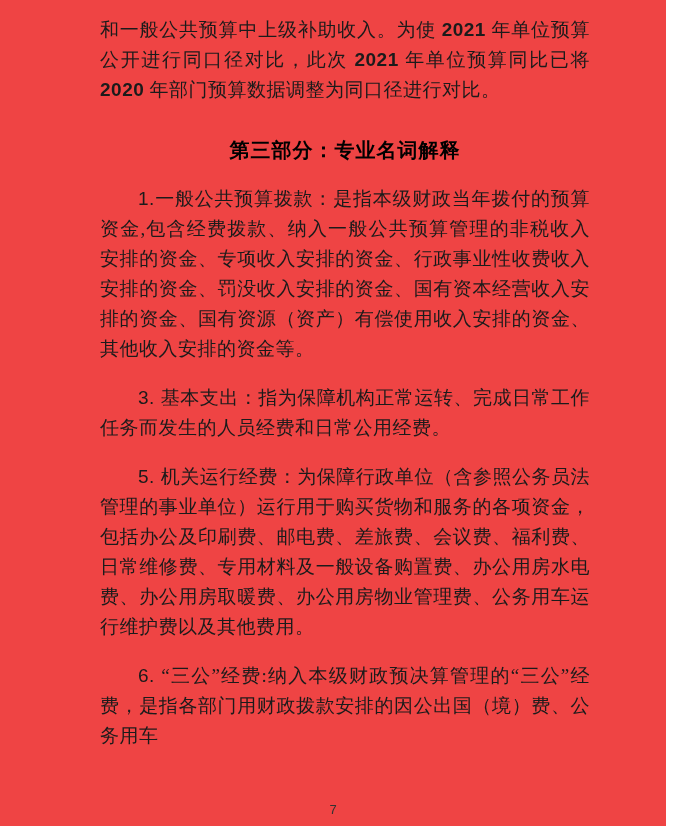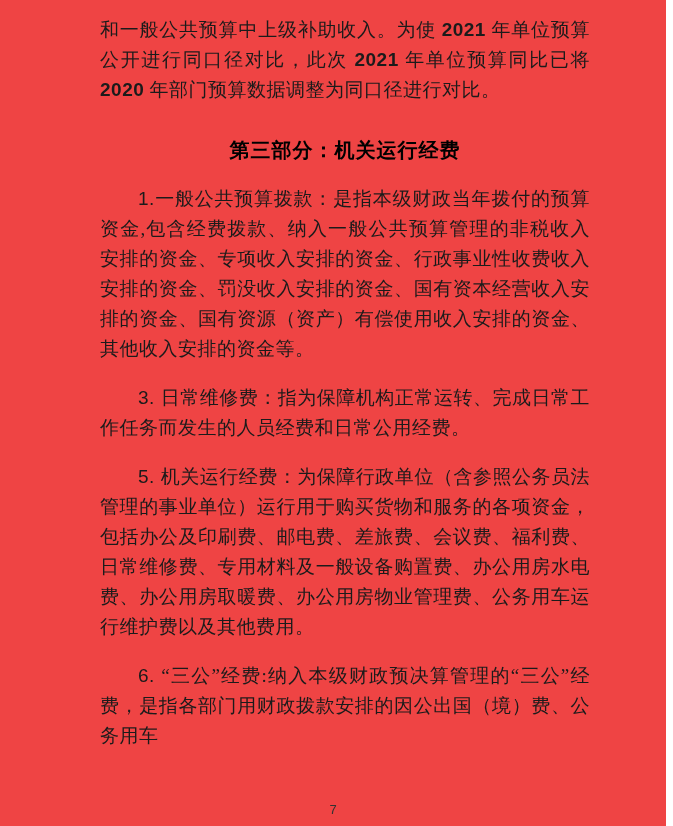--- a/index.html
+++ b/index.html
@@ -66,26 +66,26 @@
   }
 </style>
 </head>
 <body>
 
 <div class="page">
   <div class="text-block">
 
     <p class="body-text"><span>和一般公共预算中上级补助收入。为使 </span><span class="seg-year">2021</span><span> 年单位预算公开进行同口径对比，此次 </span><span class="seg-year">2021</span><span> 年单位预算同比已将 </span><span class="seg-year">2020</span><span> 年部门预算数据调整为同口径进行对比。</span></p>
 
-    <h2 class="section-heading">第三部分：机关运行经费</h2>
+    <h2 class="section-heading">第三部分：专业名词解释</h2>
 
     <p class="body-text indent"><span class="seg-num">1.</span><span>一般公共预算拨款：是指本级财政当年拨付的预算资金,包含经费拨款、纳入一般公共预算管理的非税收入安排的资金、专项收入安排的资金、行政事业性收费收入安排的资金、罚没收入安排的资金、国有资本经营收入安排的资金、国有资源（资产）有偿使用收入安排的资金、其他收入安排的资金等。</span></p>
 
 
-    <p class="body-text indent"><span class="seg-num">3. </span><span>日常维修费：指为保障机构正常运转、完成日常工作任务而发生的人员经费和日常公用经费。</span></p>
+    <p class="body-text indent"><span class="seg-num">3. </span><span>基本支出：指为保障机构正常运转、完成日常工作任务而发生的人员经费和日常公用经费。</span></p>
 
 
     <p class="body-text indent"><span class="seg-num">5. </span><span>机关运行经费：为保障行政单位（含参照公务员法管理的事业单位）运行用于购买货物和服务的各项资金，包括办公及印刷费、邮电费、差旅费、会议费、福利费、日常维修费、专用材料及一般设备购置费、办公用房水电费、办公用房取暖费、办公用房物业管理费、公务用车运行维护费以及其他费用。</span></p>
 
     <p class="body-text indent"><span class="seg-num">6. </span><span>“三公”经费:纳入本级财政预决算管理的“三公”经费，是指各部门用财政拨款安排的因公出国（境）费、公务用车</span></p>
 
   </div>
 
   <div class="page-number">7</div>
 </div>

